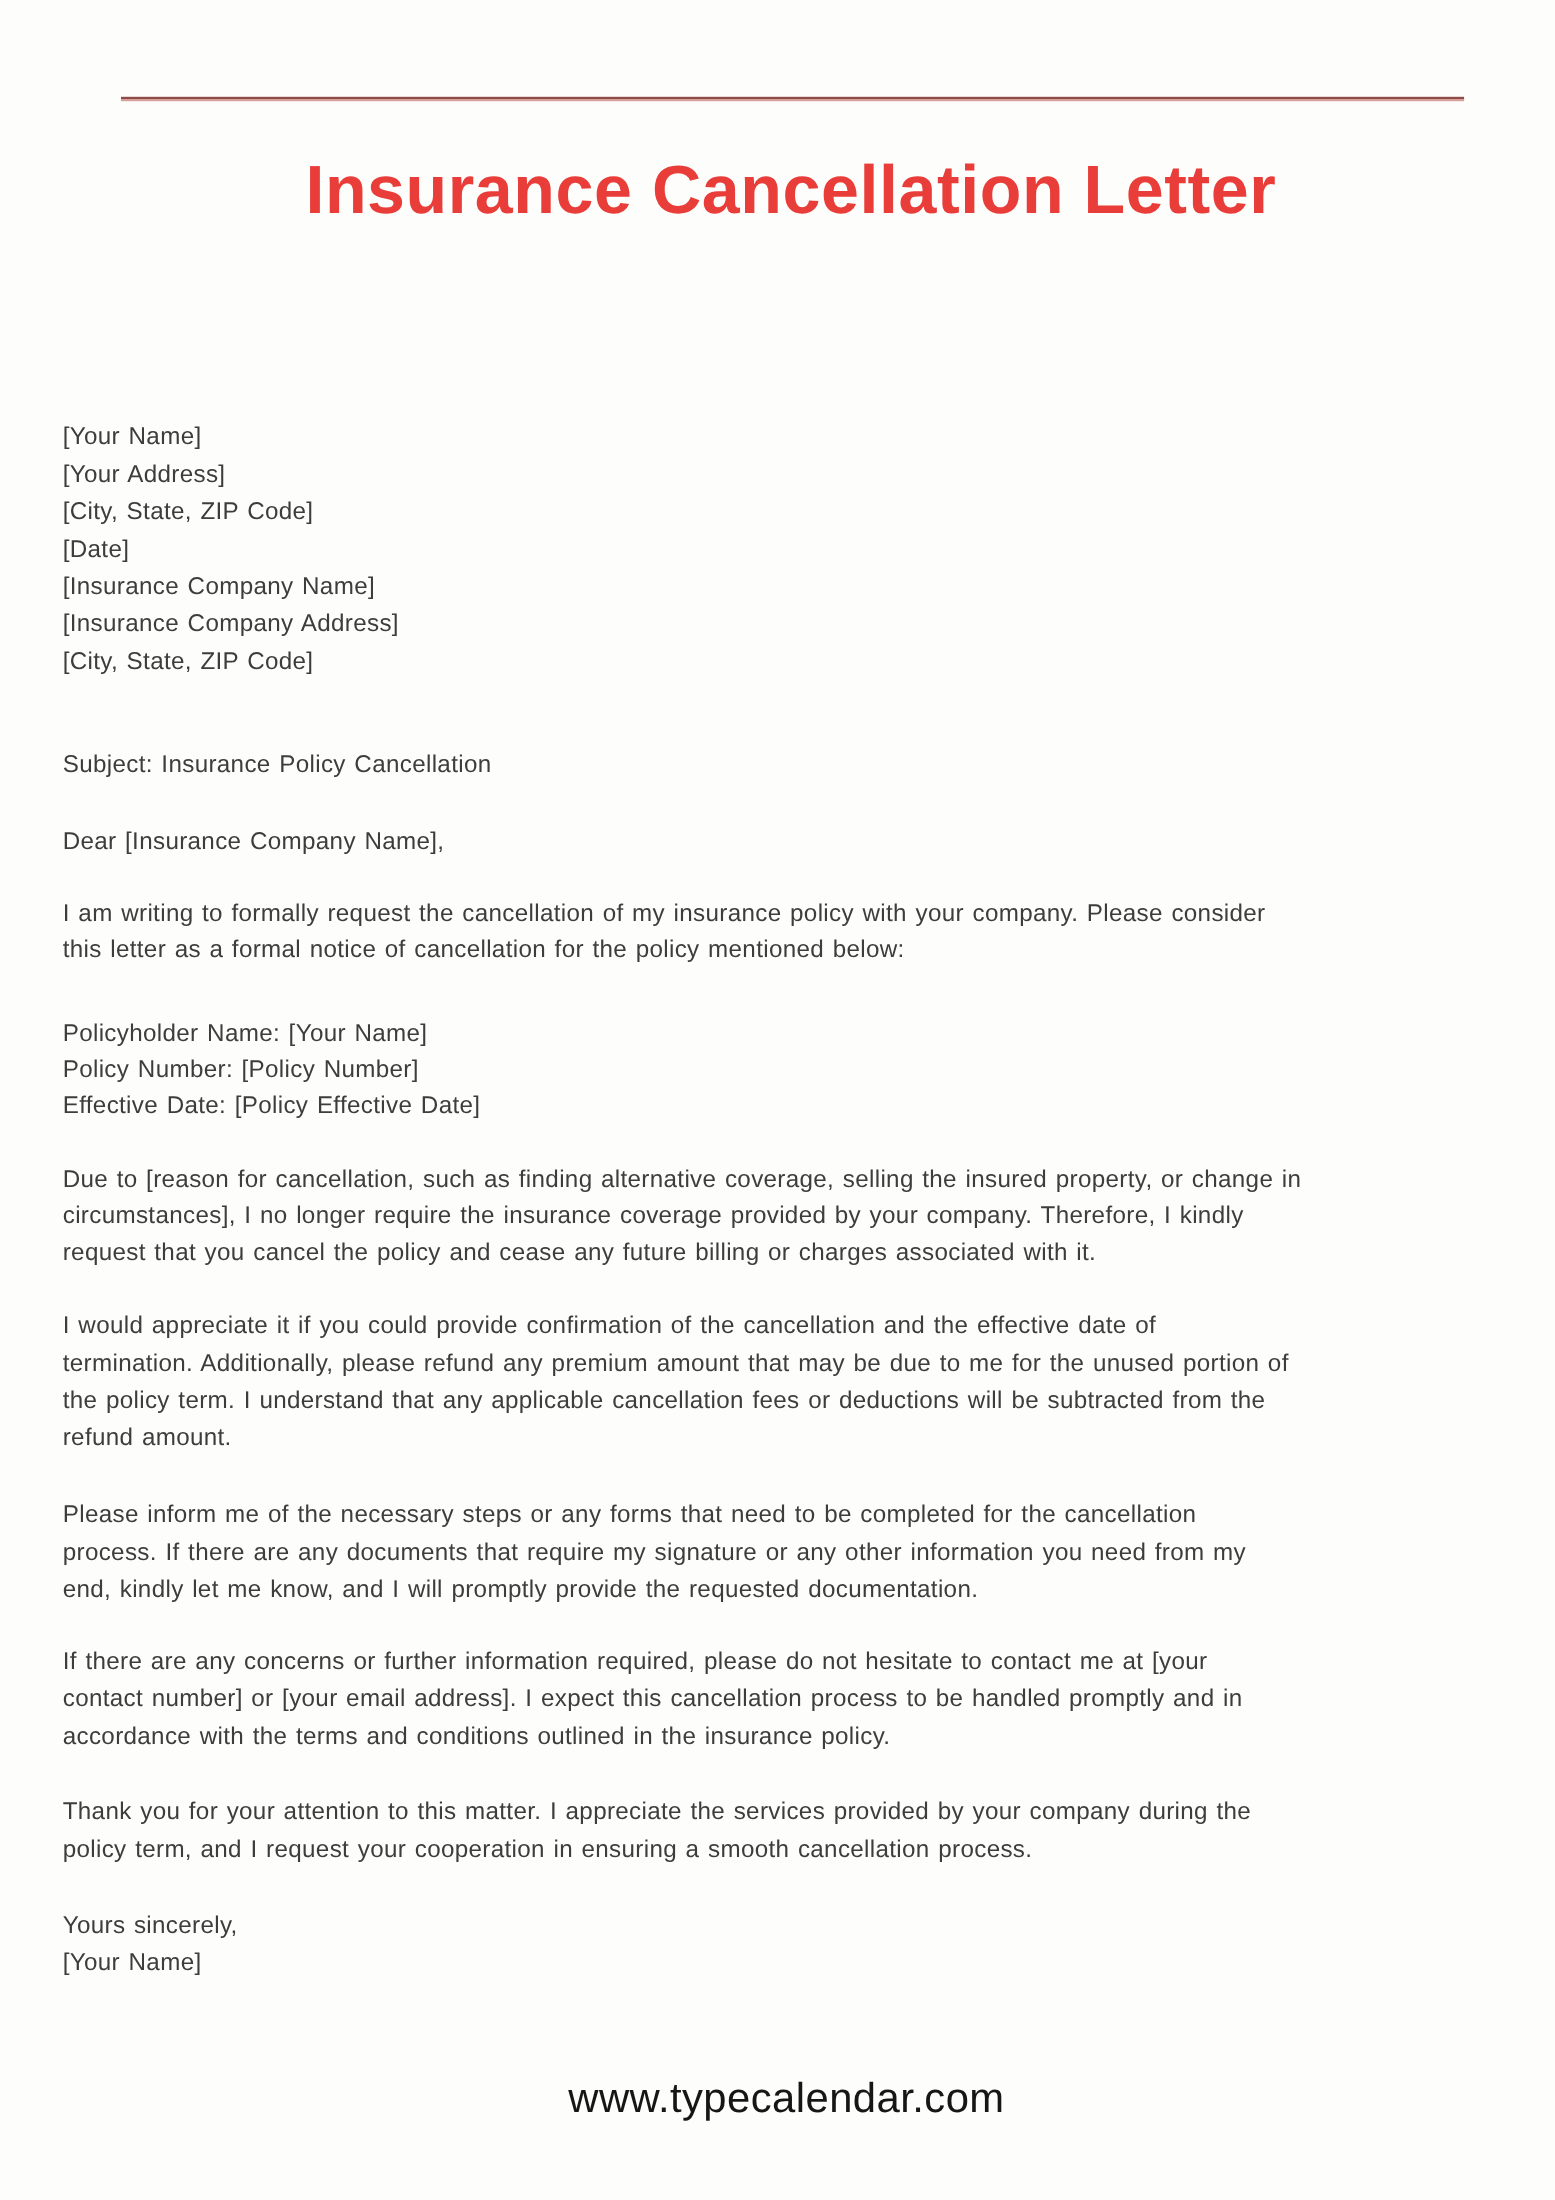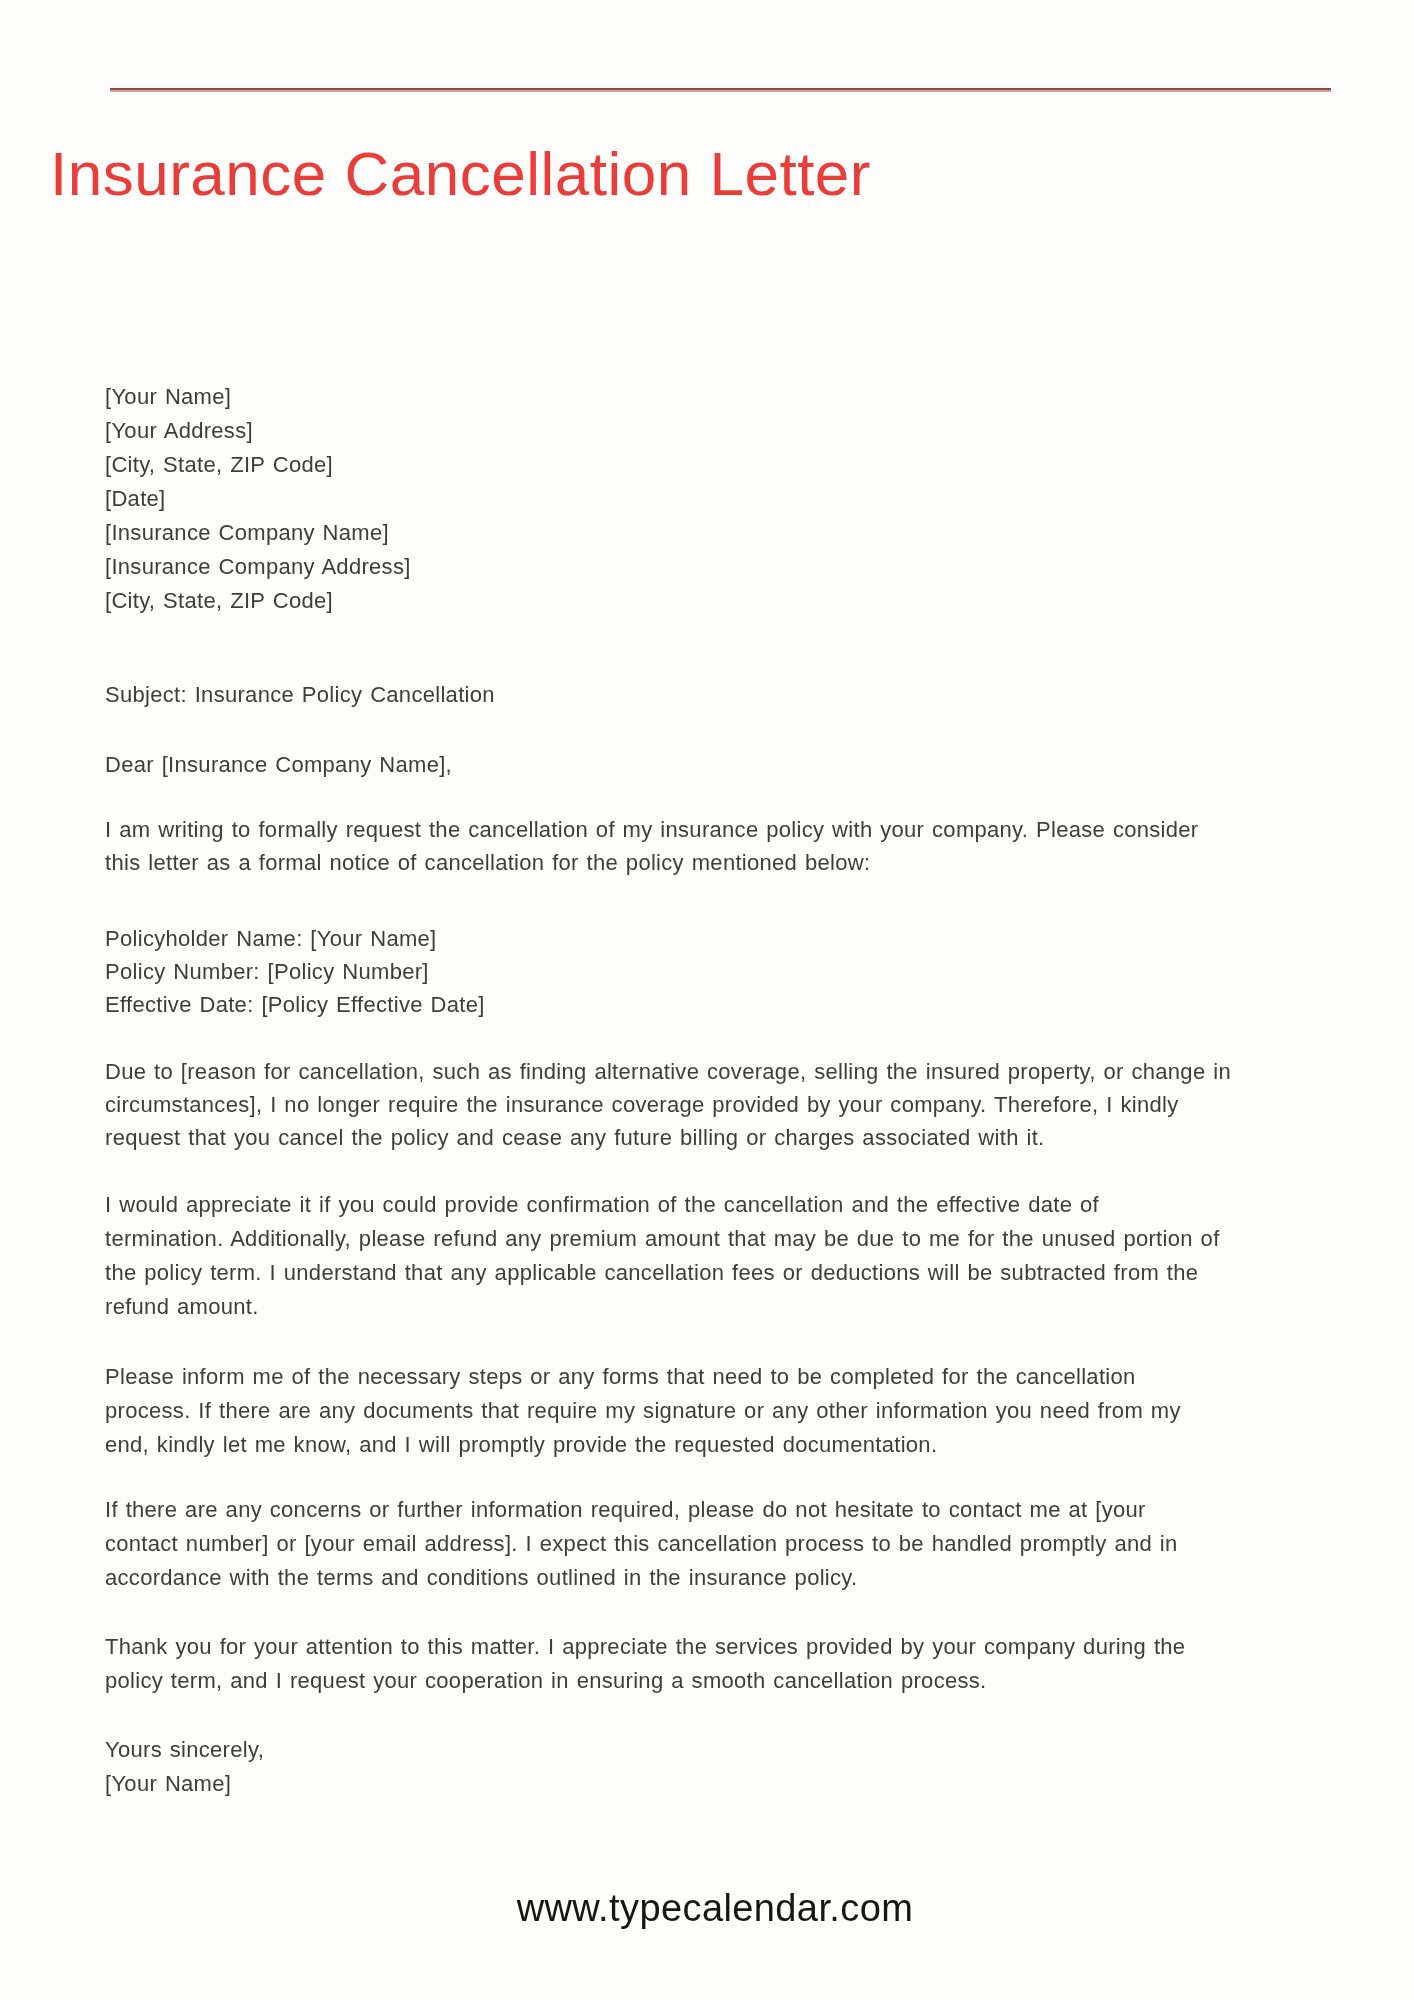--- a/index.html
+++ b/index.html
@@ -26,38 +26,37 @@
     top: 88px;
     width: 1221px;
     height: 4px;
     background: linear-gradient(to bottom, var(--rule-top) 0 45%, var(--rule-bottom) 45% 100%);
   }
   .title {
     position: absolute;
     left: 50px;
     right: 26px;
     top: 138px;
-    text-align: left;
+    text-align: center;
     font-size: 62px;
     line-height: 1.15;
-    font-weight: normal;
+    font-weight: bold;
     letter-spacing: 0.5px;
     color: var(--title-red);
   }
   .para {
     position: absolute;
     left: 57px;
     width: 1310px;
     white-space: pre-line;
     font-size: 22px;
     line-height: 33px;
     letter-spacing: 0.3px;
     word-spacing: 1.4px;
     color: var(--body-text);
-    margin-left: 48px;
   }
   .addr    { top: 380px;  line-height: 34px; }
   .subject { top: 678px; }
   .salut   { top: 748px; }
   .p-intro   { top: 813px; }
   .p-policy  { top: 922px; }
   .p-reason  { top: 1055px; line-height: 33px; }
   .p-refund  { top: 1188px; line-height: 34px; }
   .p-process { top: 1360px; line-height: 34px; }
   .p-contact { top: 1493px; line-height: 34px; }

